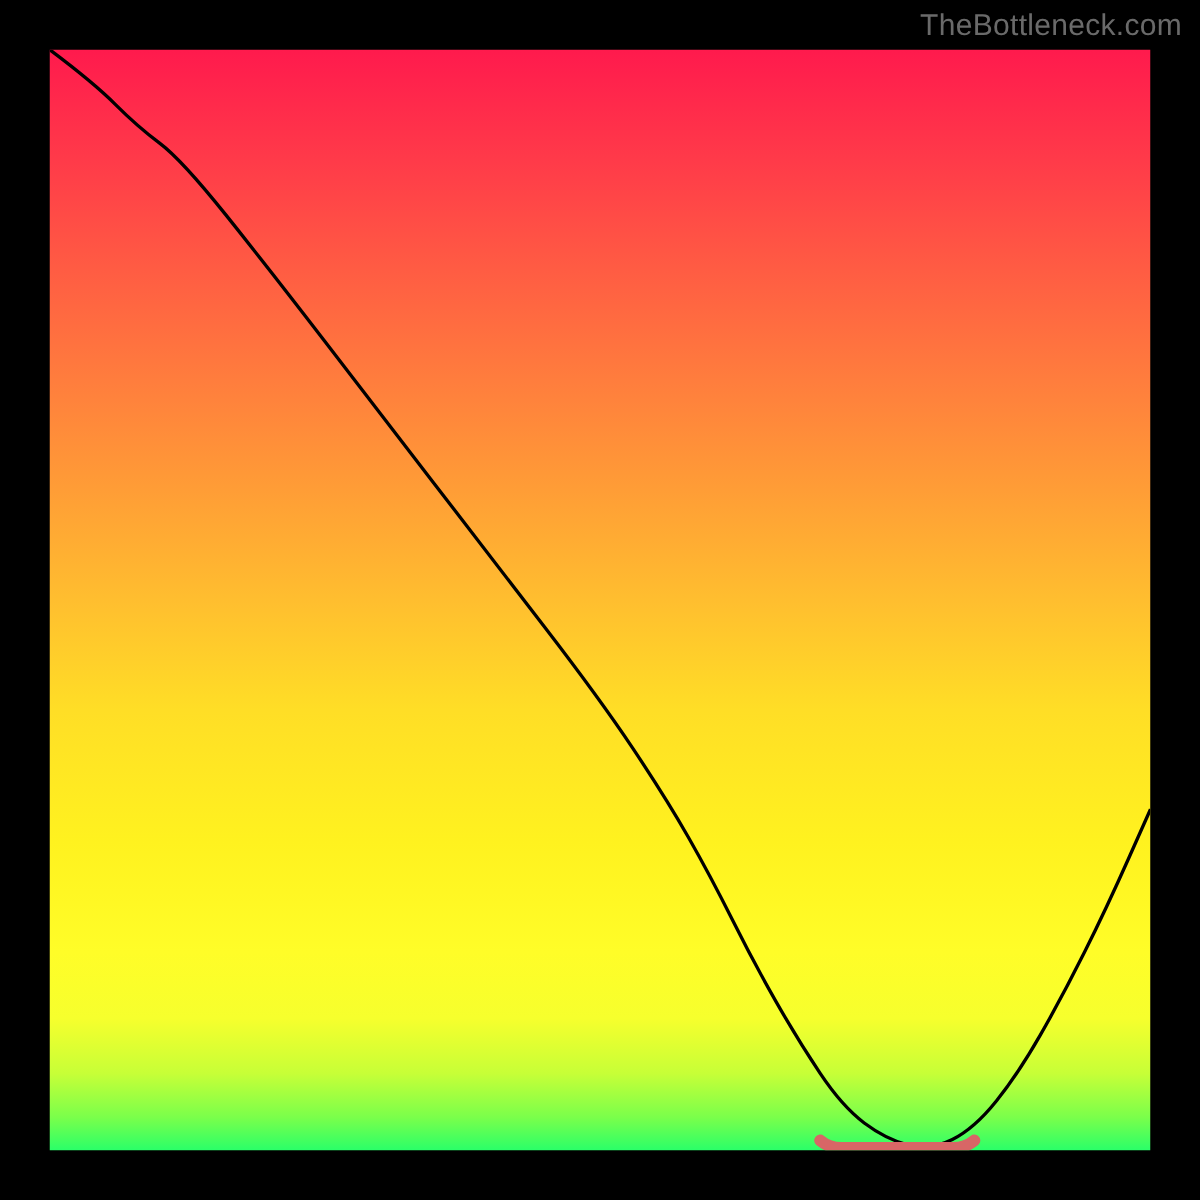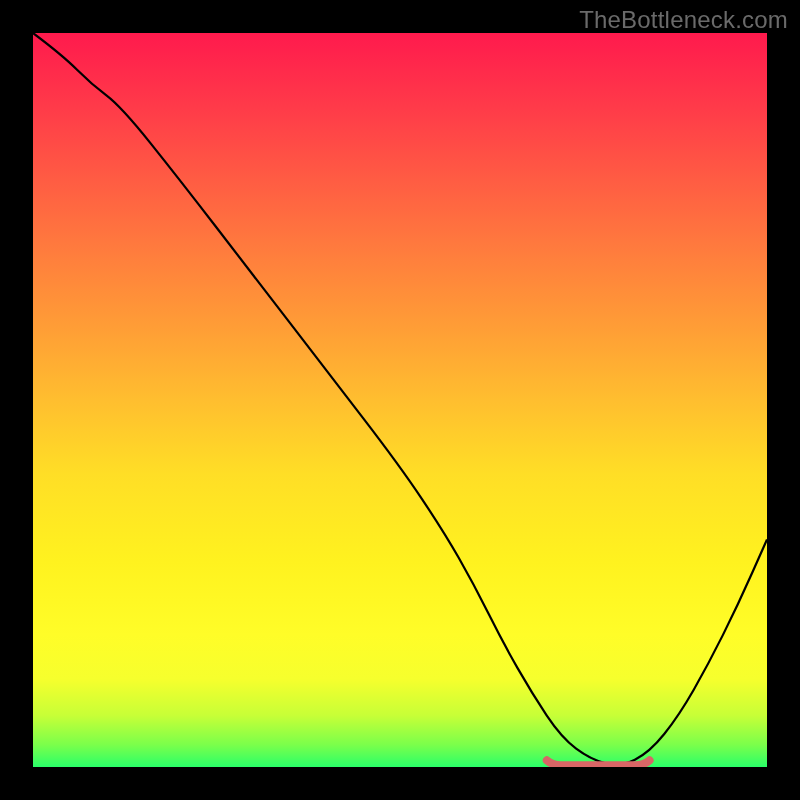--- a/index.html
+++ b/index.html
@@ -15,21 +15,21 @@
     position: relative;
     width: 800px;
     height: 800px;
     background: #000;
   }
   .watermark {
     position: absolute;
     top: 6px;
     right: 12px;
     color: #6a6a6a;
-    font-size: 24px;
+    font-size: 20px;
     font-weight: 500;
     letter-spacing: 0.2px;
     z-index: 10;
   }
   .plot-area {
     position: absolute;
     left: 33px;
     top: 33px;
     width: 734px;
     height: 734px;

